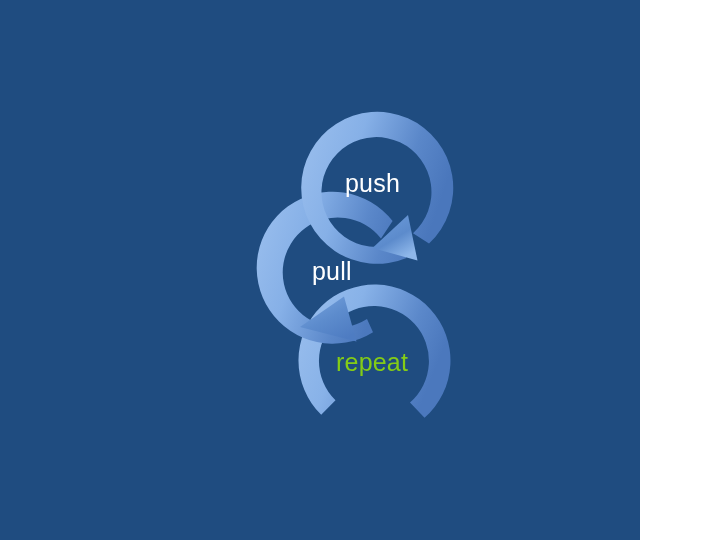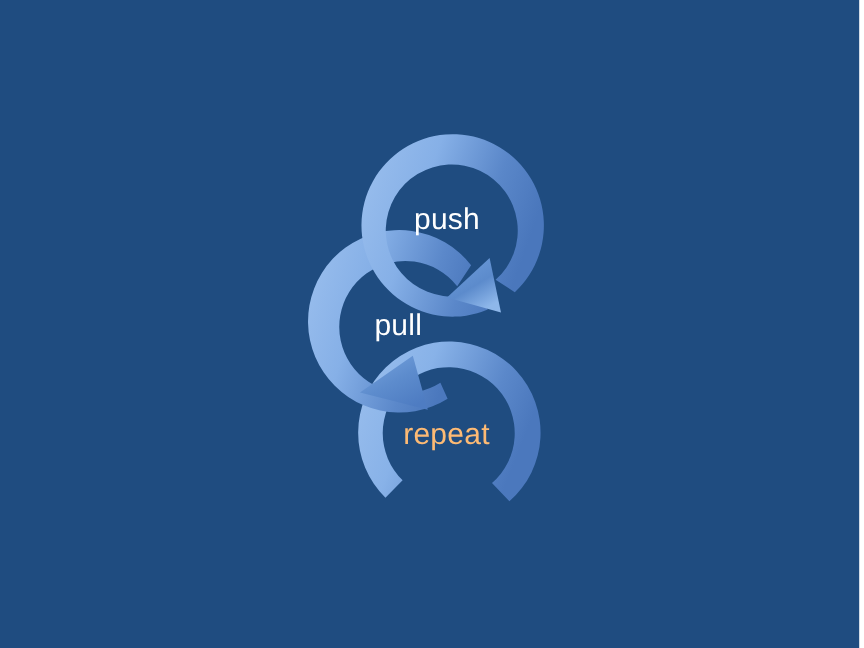--- a/index.html
+++ b/index.html
@@ -8,21 +8,21 @@
     padding: 0;
   }
   body {
     width: 720px;
     height: 540px;
     overflow: hidden;
     font-family: "Liberation Sans", sans-serif;
   }
   #slide {
     position: relative;
-    width: 716px;
+    width: 640px;
     height: 540px;
     background: #1F4C80;
     overflow: hidden;
   }
   #diagram {
     position: absolute;
     left: 0;
     top: 0;
     width: 720px;
     height: 540px;
@@ -109,15 +109,15 @@
                Z" fill="url(#ringGradPush)"></path>
 
       <path d="M 372.5 248.0 L 417.5 260.5 L 408.0 215.0 Z" fill="url(#headGradPush)"></path>
     </g>
   </svg>
 
   <div class="cycle-label" id="label-push" style="color: rgb(255, 255, 255);">push</div>
 
   <div class="cycle-label" id="label-pull" style="color: rgb(255, 255, 255);">pull</div>
 
-  <div class="cycle-label" id="label-repeat" style="color: #fdba74;">repeat</div>
+  <div class="cycle-label" id="label-repeat" style="color: #84cc16;">repeat</div>
 
 </div>
 
 </body></html>

